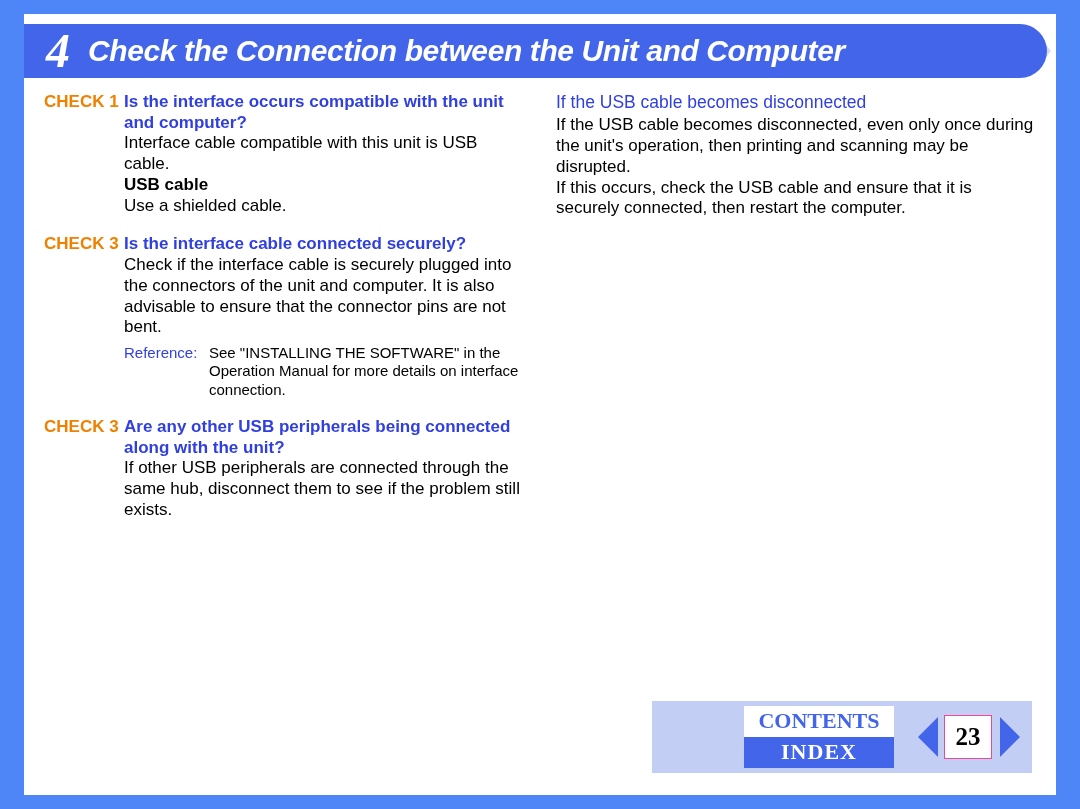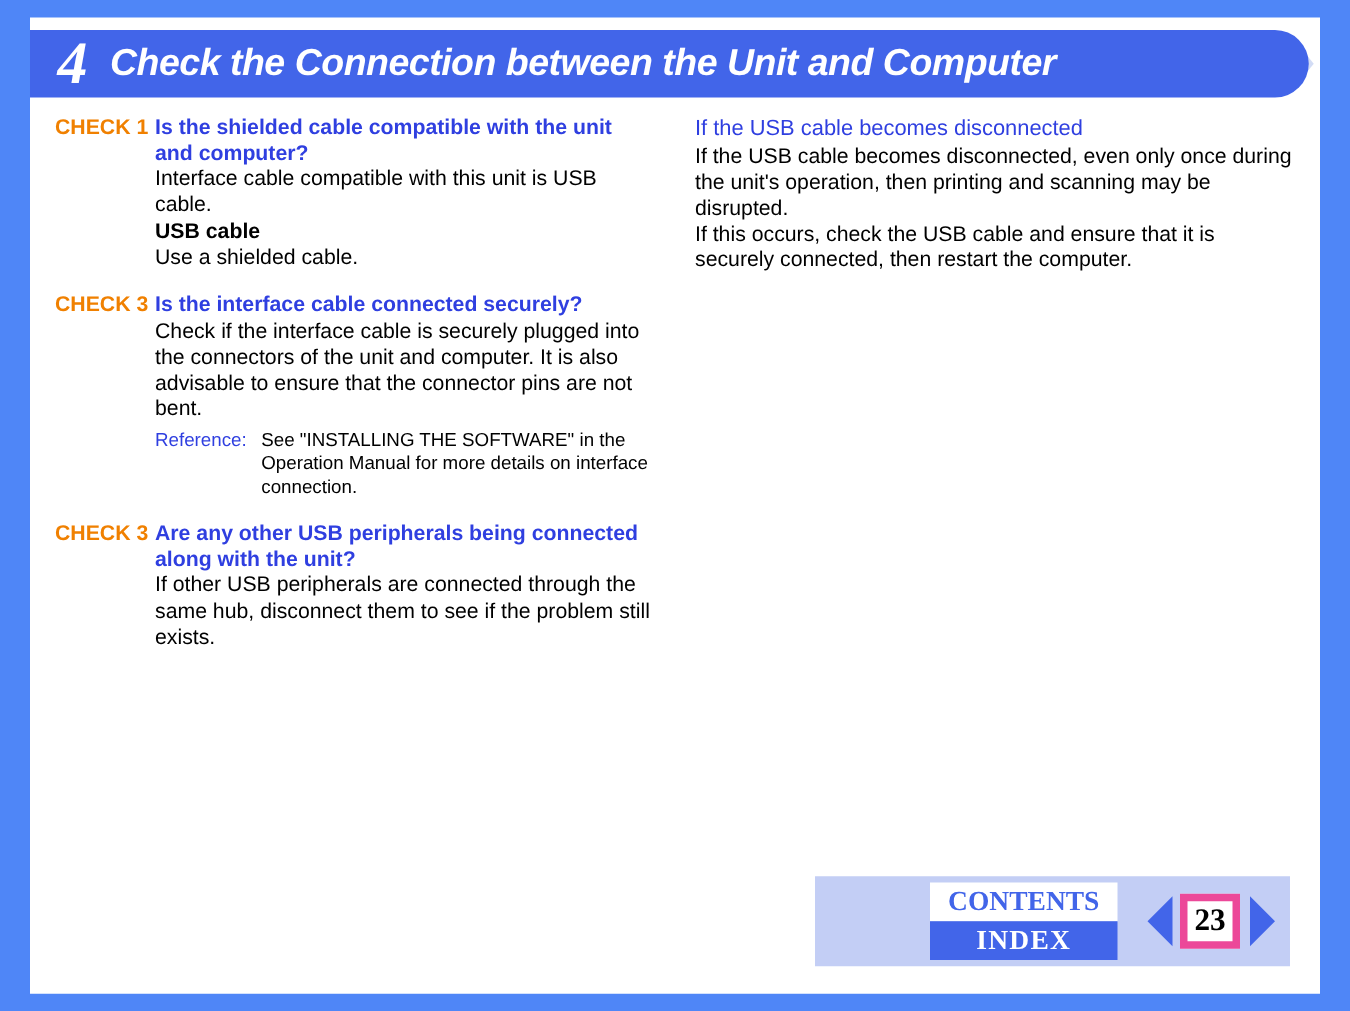--- a/index.html
+++ b/index.html
@@ -139,21 +139,21 @@
   }
   .footer-arrow-left, .footer-arrow-right {
     width: 0; height: 0;
     border-top: 20px solid transparent;
     border-bottom: 20px solid transparent;
   }
   .footer-arrow-left { border-right: 20px solid #4265e9; margin-right: 6px; }
   .footer-arrow-right { border-left: 20px solid #4265e9; margin-left: 8px; }
   .page-num-box {
     background: #fff;
-    border: 6px solid #ec4899;
+    border: 1px solid #ec4899;
     width: 48px;
     height: 44px;
     display: flex;
     align-items: center;
     justify-content: center;
     font-family: 'Times New Roman', serif;
     font-weight: bold;
     font-size: 25px;
     color: #000;
   }
@@ -170,21 +170,21 @@
       <span class="header-number">4</span>
       <span class="header-title">Check the Connection between the Unit and Computer</span>
     </div>
 
     <div class="body-cols">
       <div class="col">
 
         <div class="check-row">
           <div class="check-label">CHECK 1</div>
           <div class="check-content">
-            <div class="q">Is the shielded cable compatible with the unit and computer?</div>
+            <div class="q">Is the interface occurs compatible with the unit and computer?</div>
             <div>Interface cable compatible with this unit is USB cable.</div>
             <div class="sub-bold">USB cable</div>
             <div>Use a shielded cable.</div>
           </div>
         </div>
 
         <div class="check-row">
           <div class="check-label">CHECK 3</div>
           <div class="check-content">
             <div class="q">Is the interface cable connected securely?</div>

